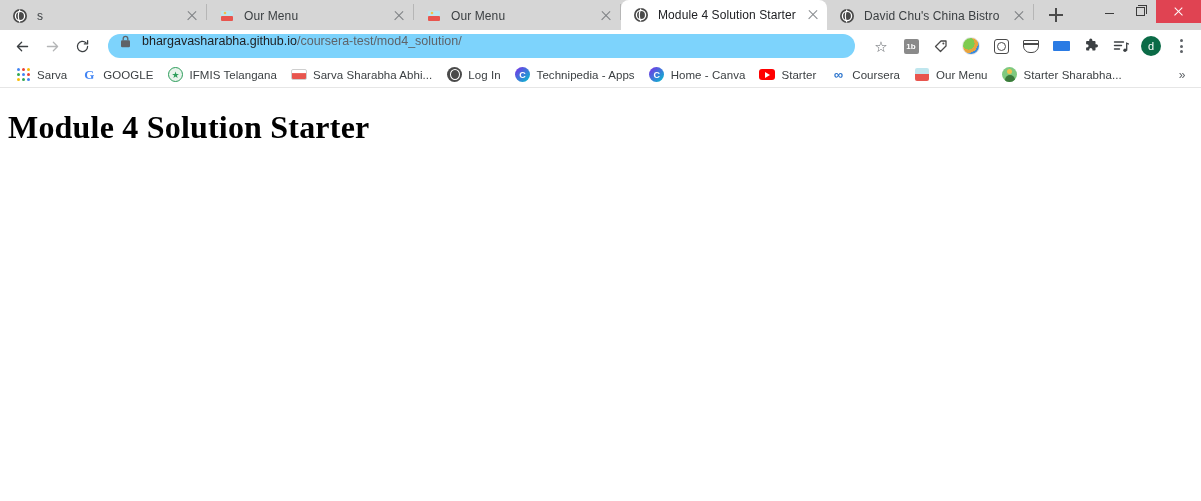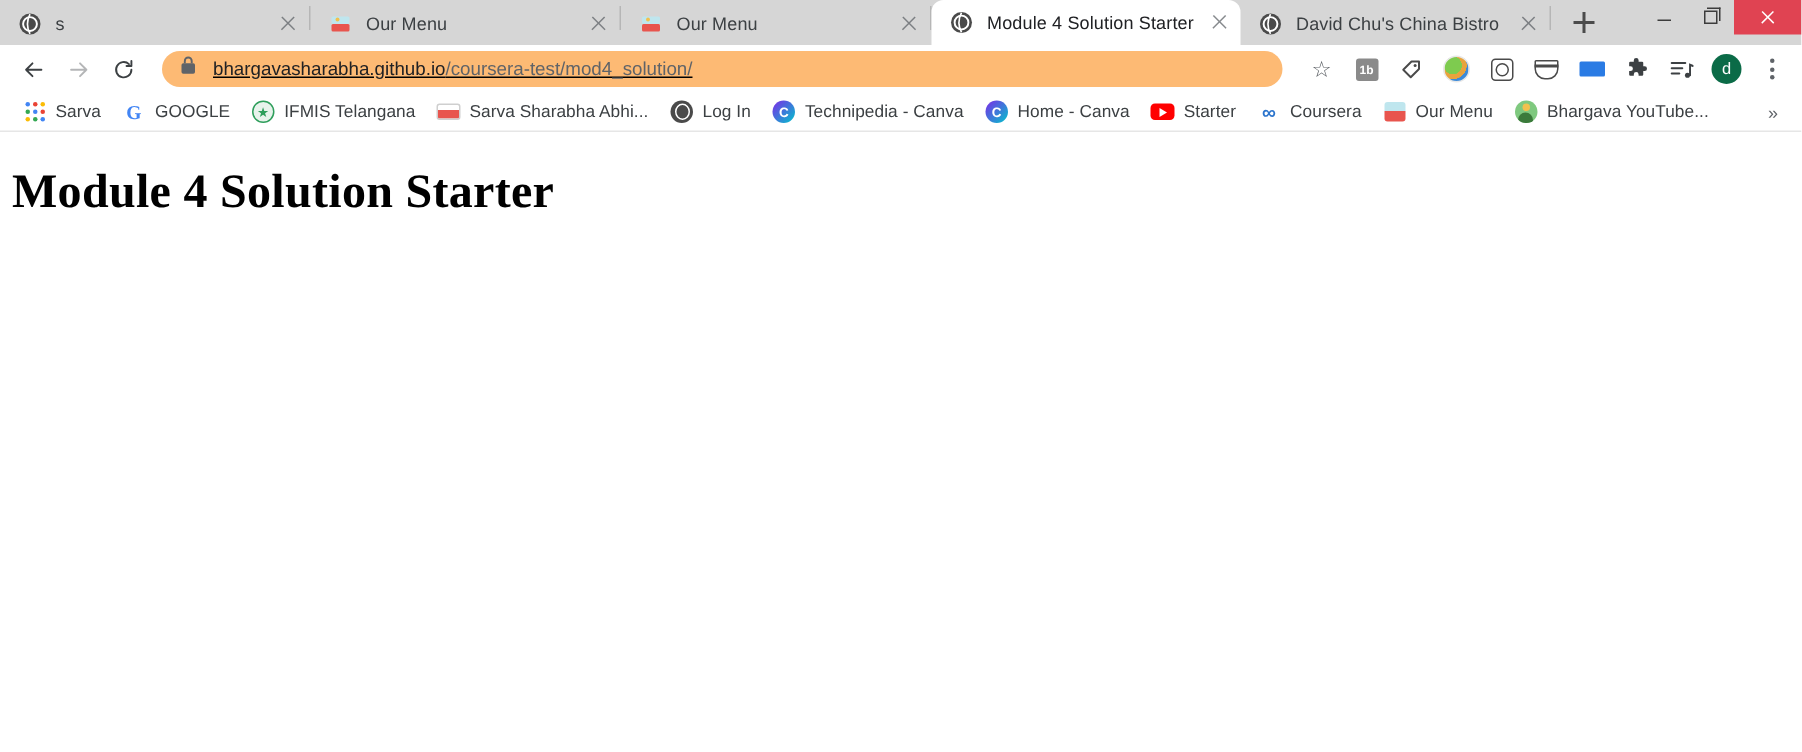--- a/index.html
+++ b/index.html
@@ -153,29 +153,28 @@
     width: 28px; height: 28px;
     display: flex; align-items: center; justify-content: center;
     flex: 0 0 28px;
     margin-right: 2px;
   }
   .navbtn.disabled { opacity: .38; }
 
   .omnibox {
     flex: 1 1 auto;
     height: 24px;
-    background: #fdba74;
+    background: #7dd3fc;
     border-radius: 13px;
     display: flex;
-    align-items: center;
+    align-items: flex-start;
     padding: 0 12px;
     margin: 0 8px 0 10px;
     box-sizing: border-box;
     min-width: 0;
-    text-decoration: underline;
   }
   .omnibox .lock { flex: 0 0 12px; margin-right: 10px; display: block; }
   .url {
     font-size: 12.5px;
     color: #5f6368;
     white-space: nowrap;
     overflow: hidden;
     text-overflow: ellipsis;
   }
   .url .host { color: #202124; }
@@ -560,21 +559,21 @@
       <span class="bm-ico">
           <span class="globe-sm"></span>
         </span>
       <span class="bm-label">Log In</span>
     </div>
 
     <div class="bm">
       <span class="bm-ico">
           <span class="canva">C</span>
         </span>
-      <span class="bm-label">Technipedia - Canva</span>
+      <span class="bm-label">Technipedia - Apps</span>
     </div>
 
     <div class="bm">
       <span class="bm-ico">
           <span class="canva">C</span>
         </span>
       <span class="bm-label">Home - Canva</span>
     </div>
 
     <div class="bm">
@@ -595,21 +594,21 @@
       <span class="bm-ico">
           <span class="ourmenu-ico"></span>
         </span>
       <span class="bm-label">Our Menu</span>
     </div>
 
     <div class="bm">
       <span class="bm-ico">
           <span class="person"></span>
         </span>
-      <span class="bm-label">Bhargava YouTube...</span>
+      <span class="bm-label">Starter Sharabha...</span>
     </div>
 
     <div class="bm-overflow">»</div>
   </div>
 
   <div class="page">
     <h1>Module 4 Solution Starter</h1>
   </div>
 
 </div>

